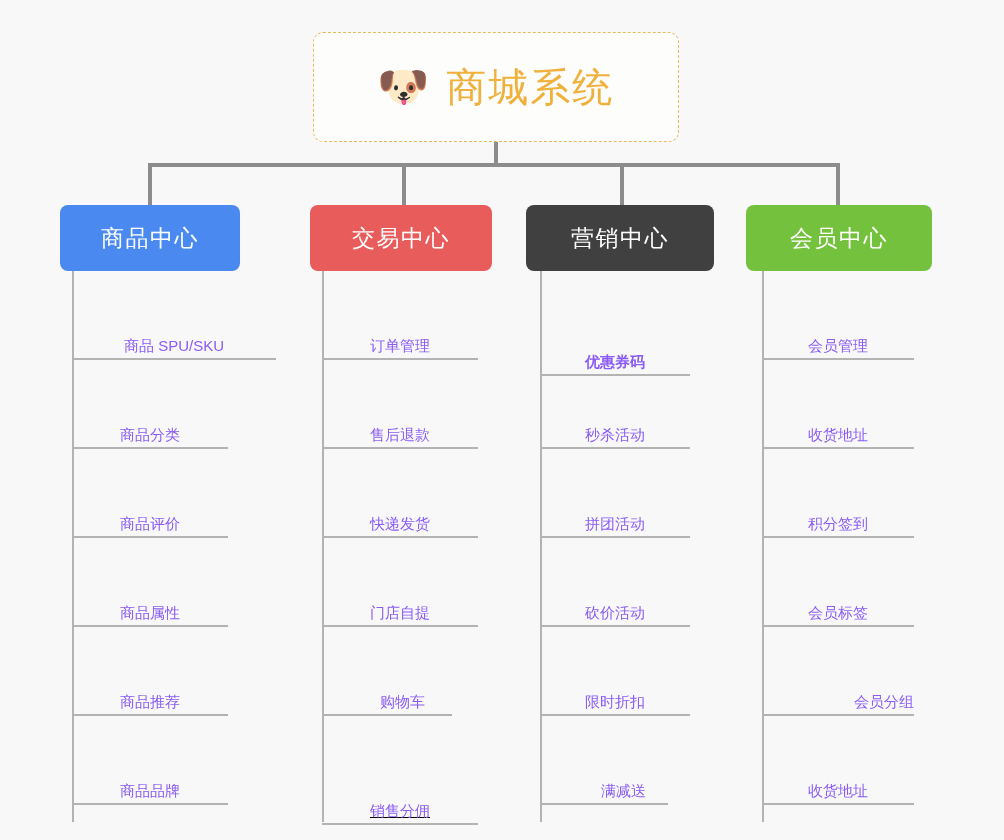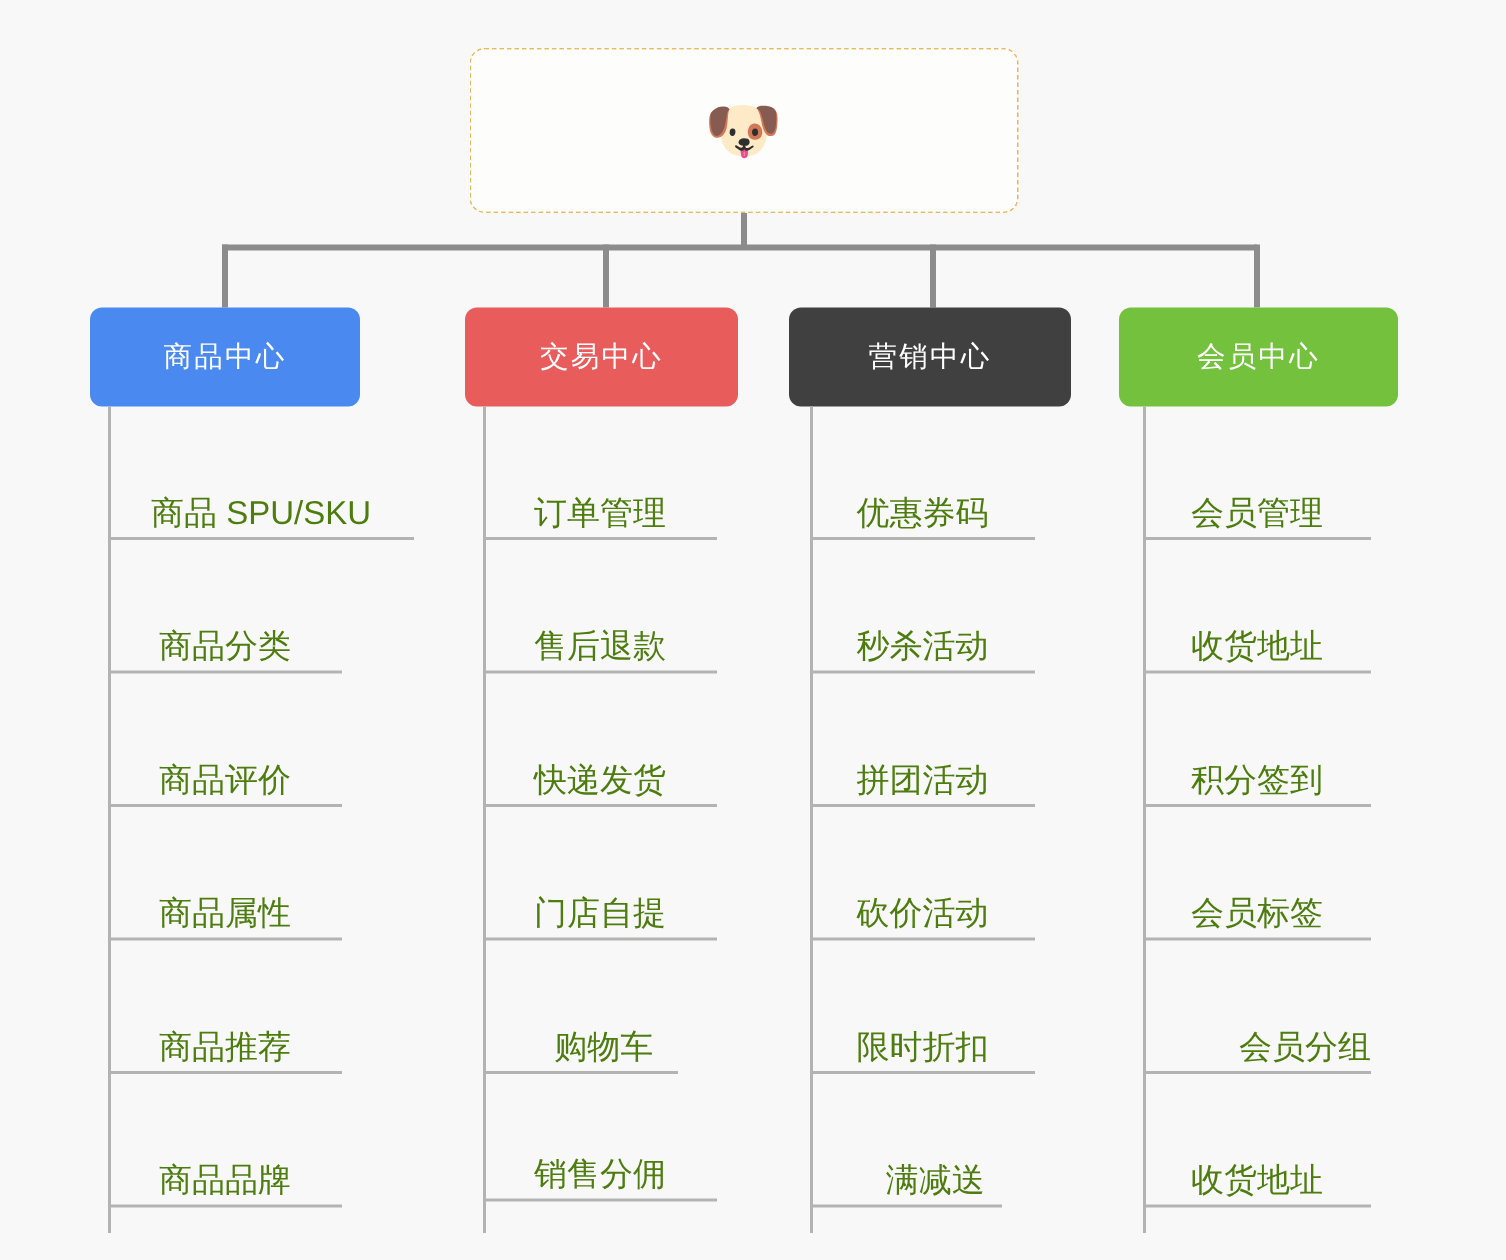--- a/index.html
+++ b/index.html
@@ -55,21 +55,21 @@
     position: absolute;
     top: 205px;
     height: 66px;
     border-radius: 8px;
     display: flex;
     align-items: center;
     justify-content: center;
   }
   .cat-label {
     color: #ffffff;
-    font-size: 19px;
+    font-size: 23px;
     letter-spacing: 1.5px;
     line-height: 1;
   }
 
   
   .leaf-col {
     position: absolute;
     top: 271px;
   }
   .leaf-spine {
@@ -84,33 +84,34 @@
     position: absolute;
     left: 0;
     height: 89px;
     display: flex;
     align-items: flex-end;
     justify-content: center;
     padding-bottom: 4px;
     border-bottom: 2px solid #b3b3b3;
   }
   .leaf-label {
-    font-size: 22px;
-    color: #4d7c0f;
+    font-size: 15px;
+    color: #8b5cf6;
     line-height: 1.1;
     white-space: nowrap;
   }
 </style>
 </head>
 <body>
 
 <div id="canvas">
 
   <div class="root-node">
     <span class="root-emoji">🐶</span>
+    <span class="root-title">商城系统</span>
   </div>
 
   <div class="conn conn-stem"></div>
   <div class="conn conn-bar"></div>
 
   <div id="drops">
       <div class="conn drop" style="left: 148px;"></div>
       <div class="conn drop" style="left: 402px;"></div>
       <div class="conn drop" style="left: 620px;"></div>
       <div class="conn drop" style="left: 836px;"></div>
@@ -153,30 +154,30 @@
         </div>
         <div class="leaf-item" style="top: 178px; width: 156px;">
           <span class="leaf-label">快递发货</span>
         </div>
         <div class="leaf-item" style="top: 267px; width: 156px;">
           <span class="leaf-label">门店自提</span>
         </div>
         <div class="leaf-item" style="top: 356px; width: 130px; padding-left: 31px;">
           <span class="leaf-label">购物车</span>
         </div>
-        <div class="leaf-item" style="top: 441px; width: 156px;">
+        <div class="leaf-item" style="top: 465px; width: 156px; text-decoration: underline;">
           <span class="leaf-label">销售分佣</span>
         </div>
       </div>
       <div class="cat-box" style="left: 526px; width: 188px; background: #404040;">
         <span class="cat-label">营销中心</span>
       </div>
       <div class="leaf-col" style="left: 540px;">
         <div class="leaf-spine"></div>
-        <div class="leaf-item" style="top: 0px; width: 150px;">
+        <div class="leaf-item" style="top: 16px; width: 150px; font-weight: bold;">
           <span class="leaf-label">优惠券码</span>
         </div>
         <div class="leaf-item" style="top: 89px; width: 150px;">
           <span class="leaf-label">秒杀活动</span>
         </div>
         <div class="leaf-item" style="top: 178px; width: 150px;">
           <span class="leaf-label">拼团活动</span>
         </div>
         <div class="leaf-item" style="top: 267px; width: 150px;">
           <span class="leaf-label">砍价活动</span>

